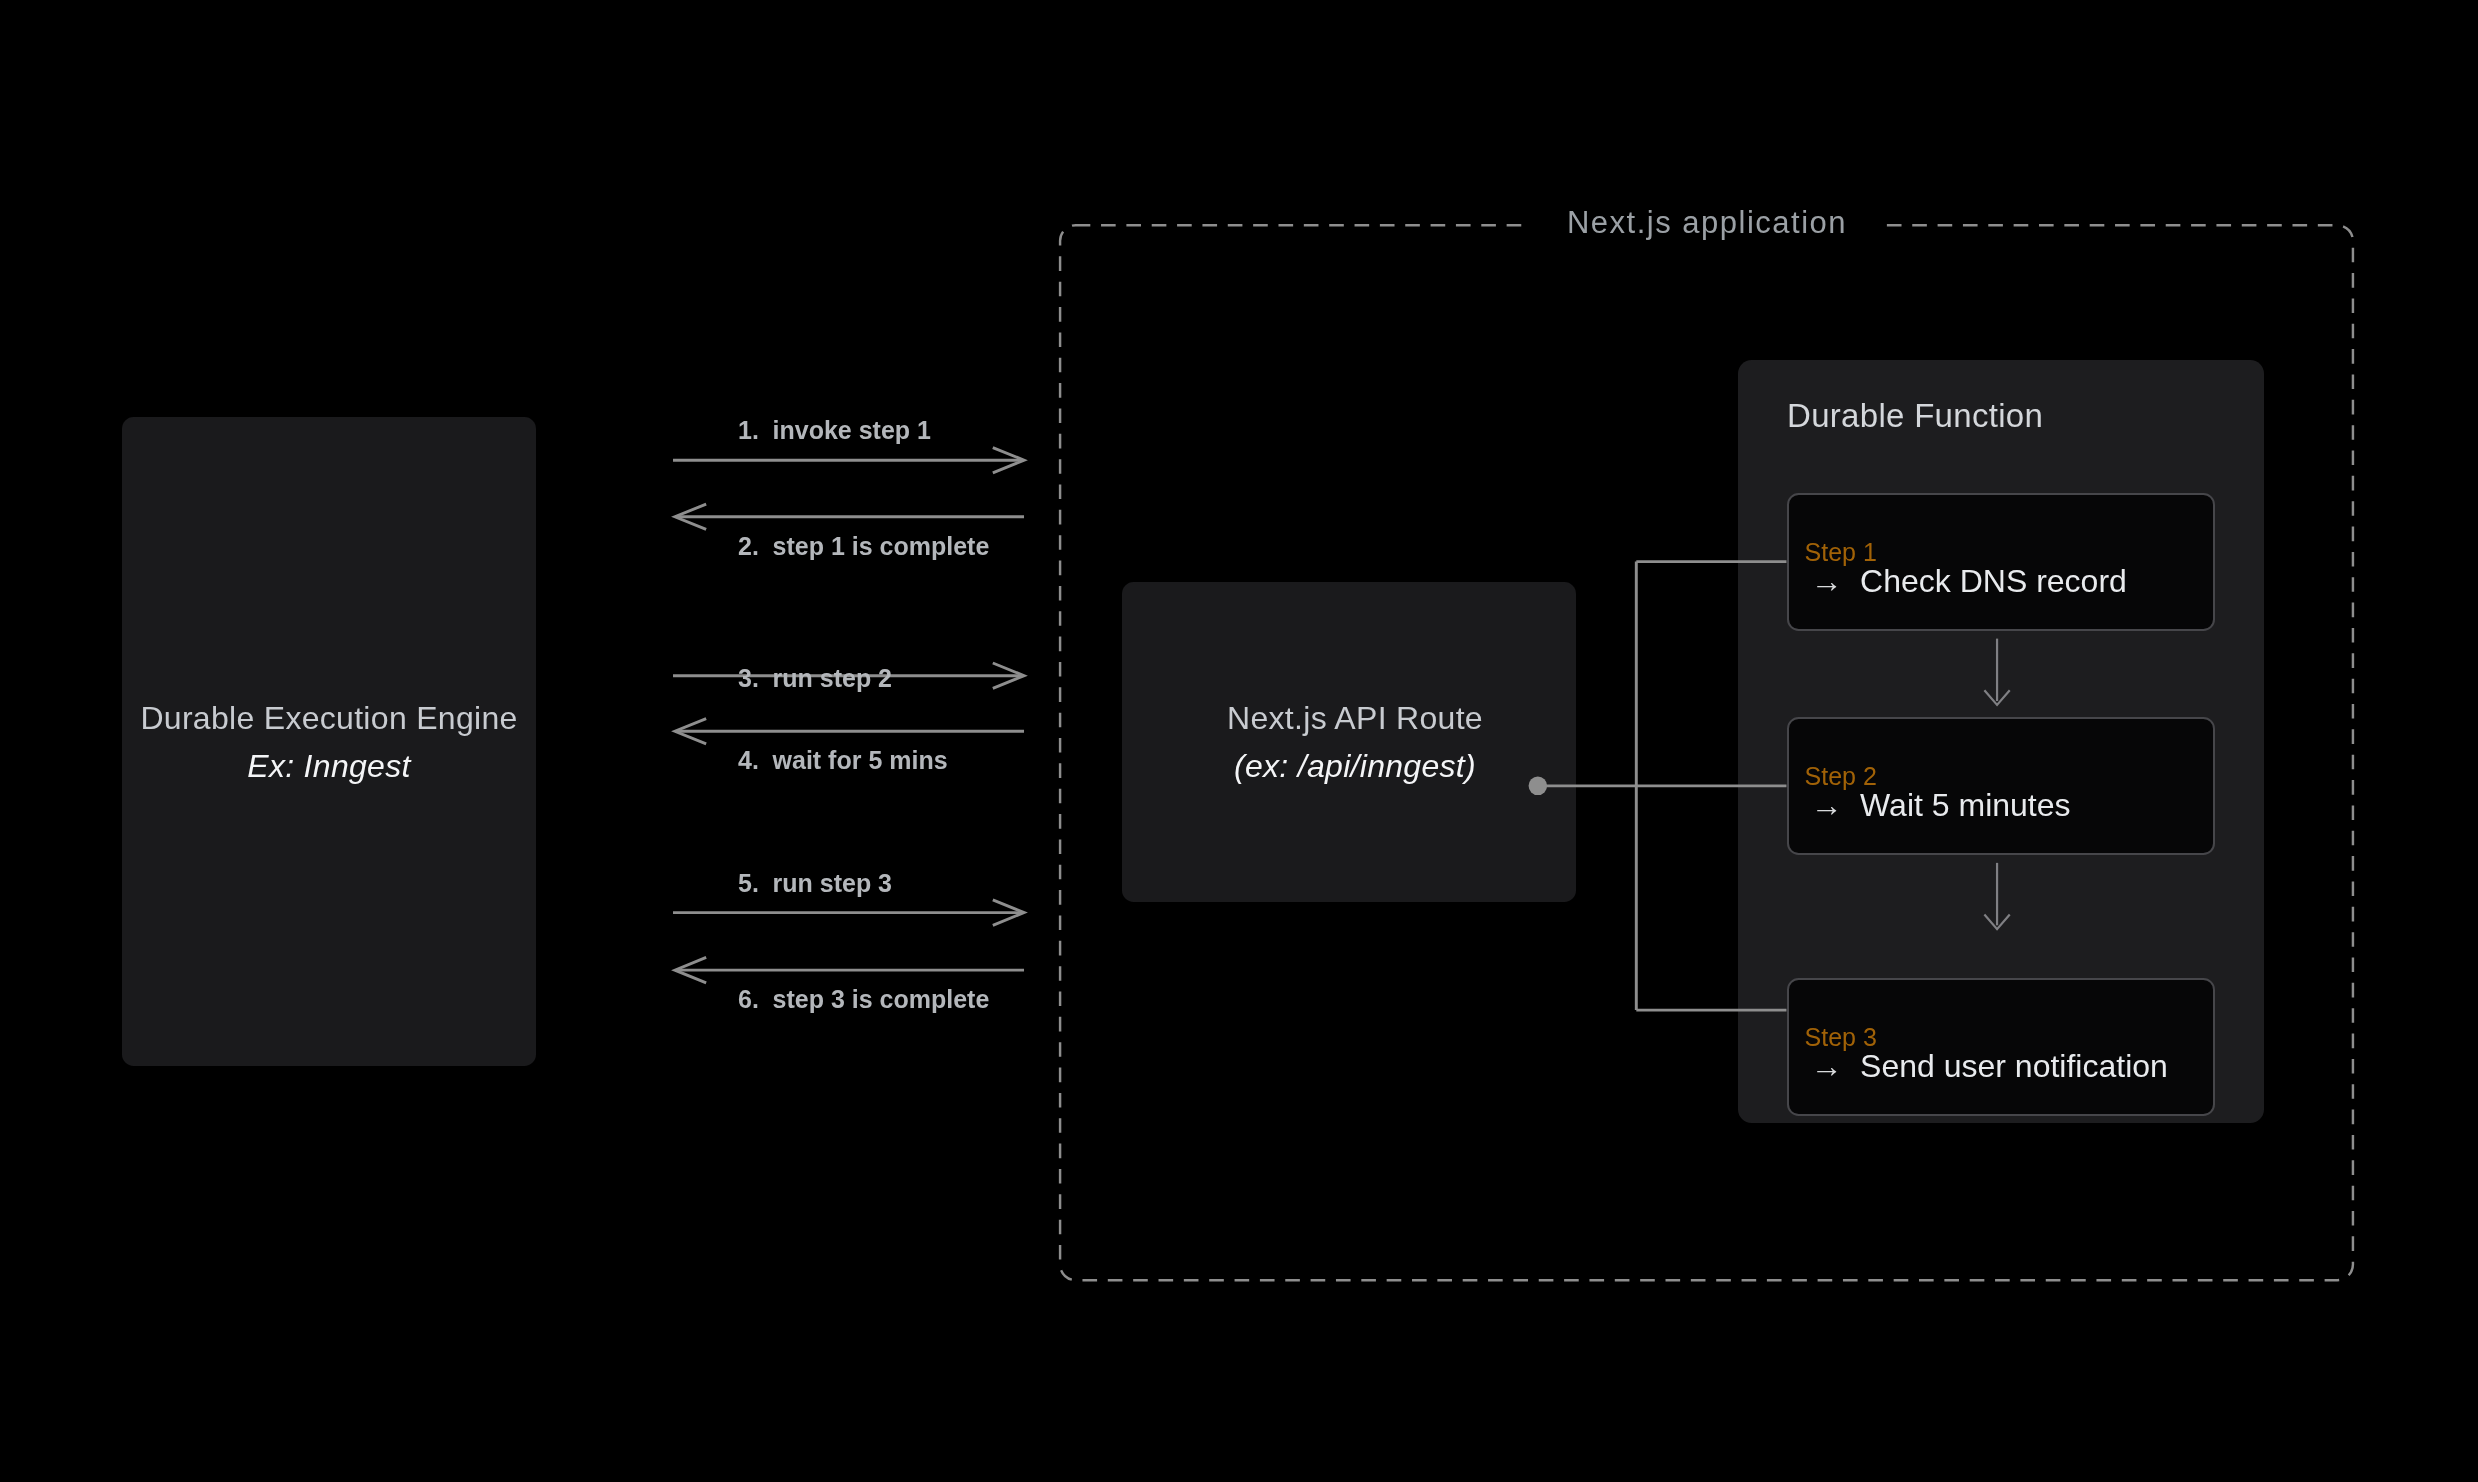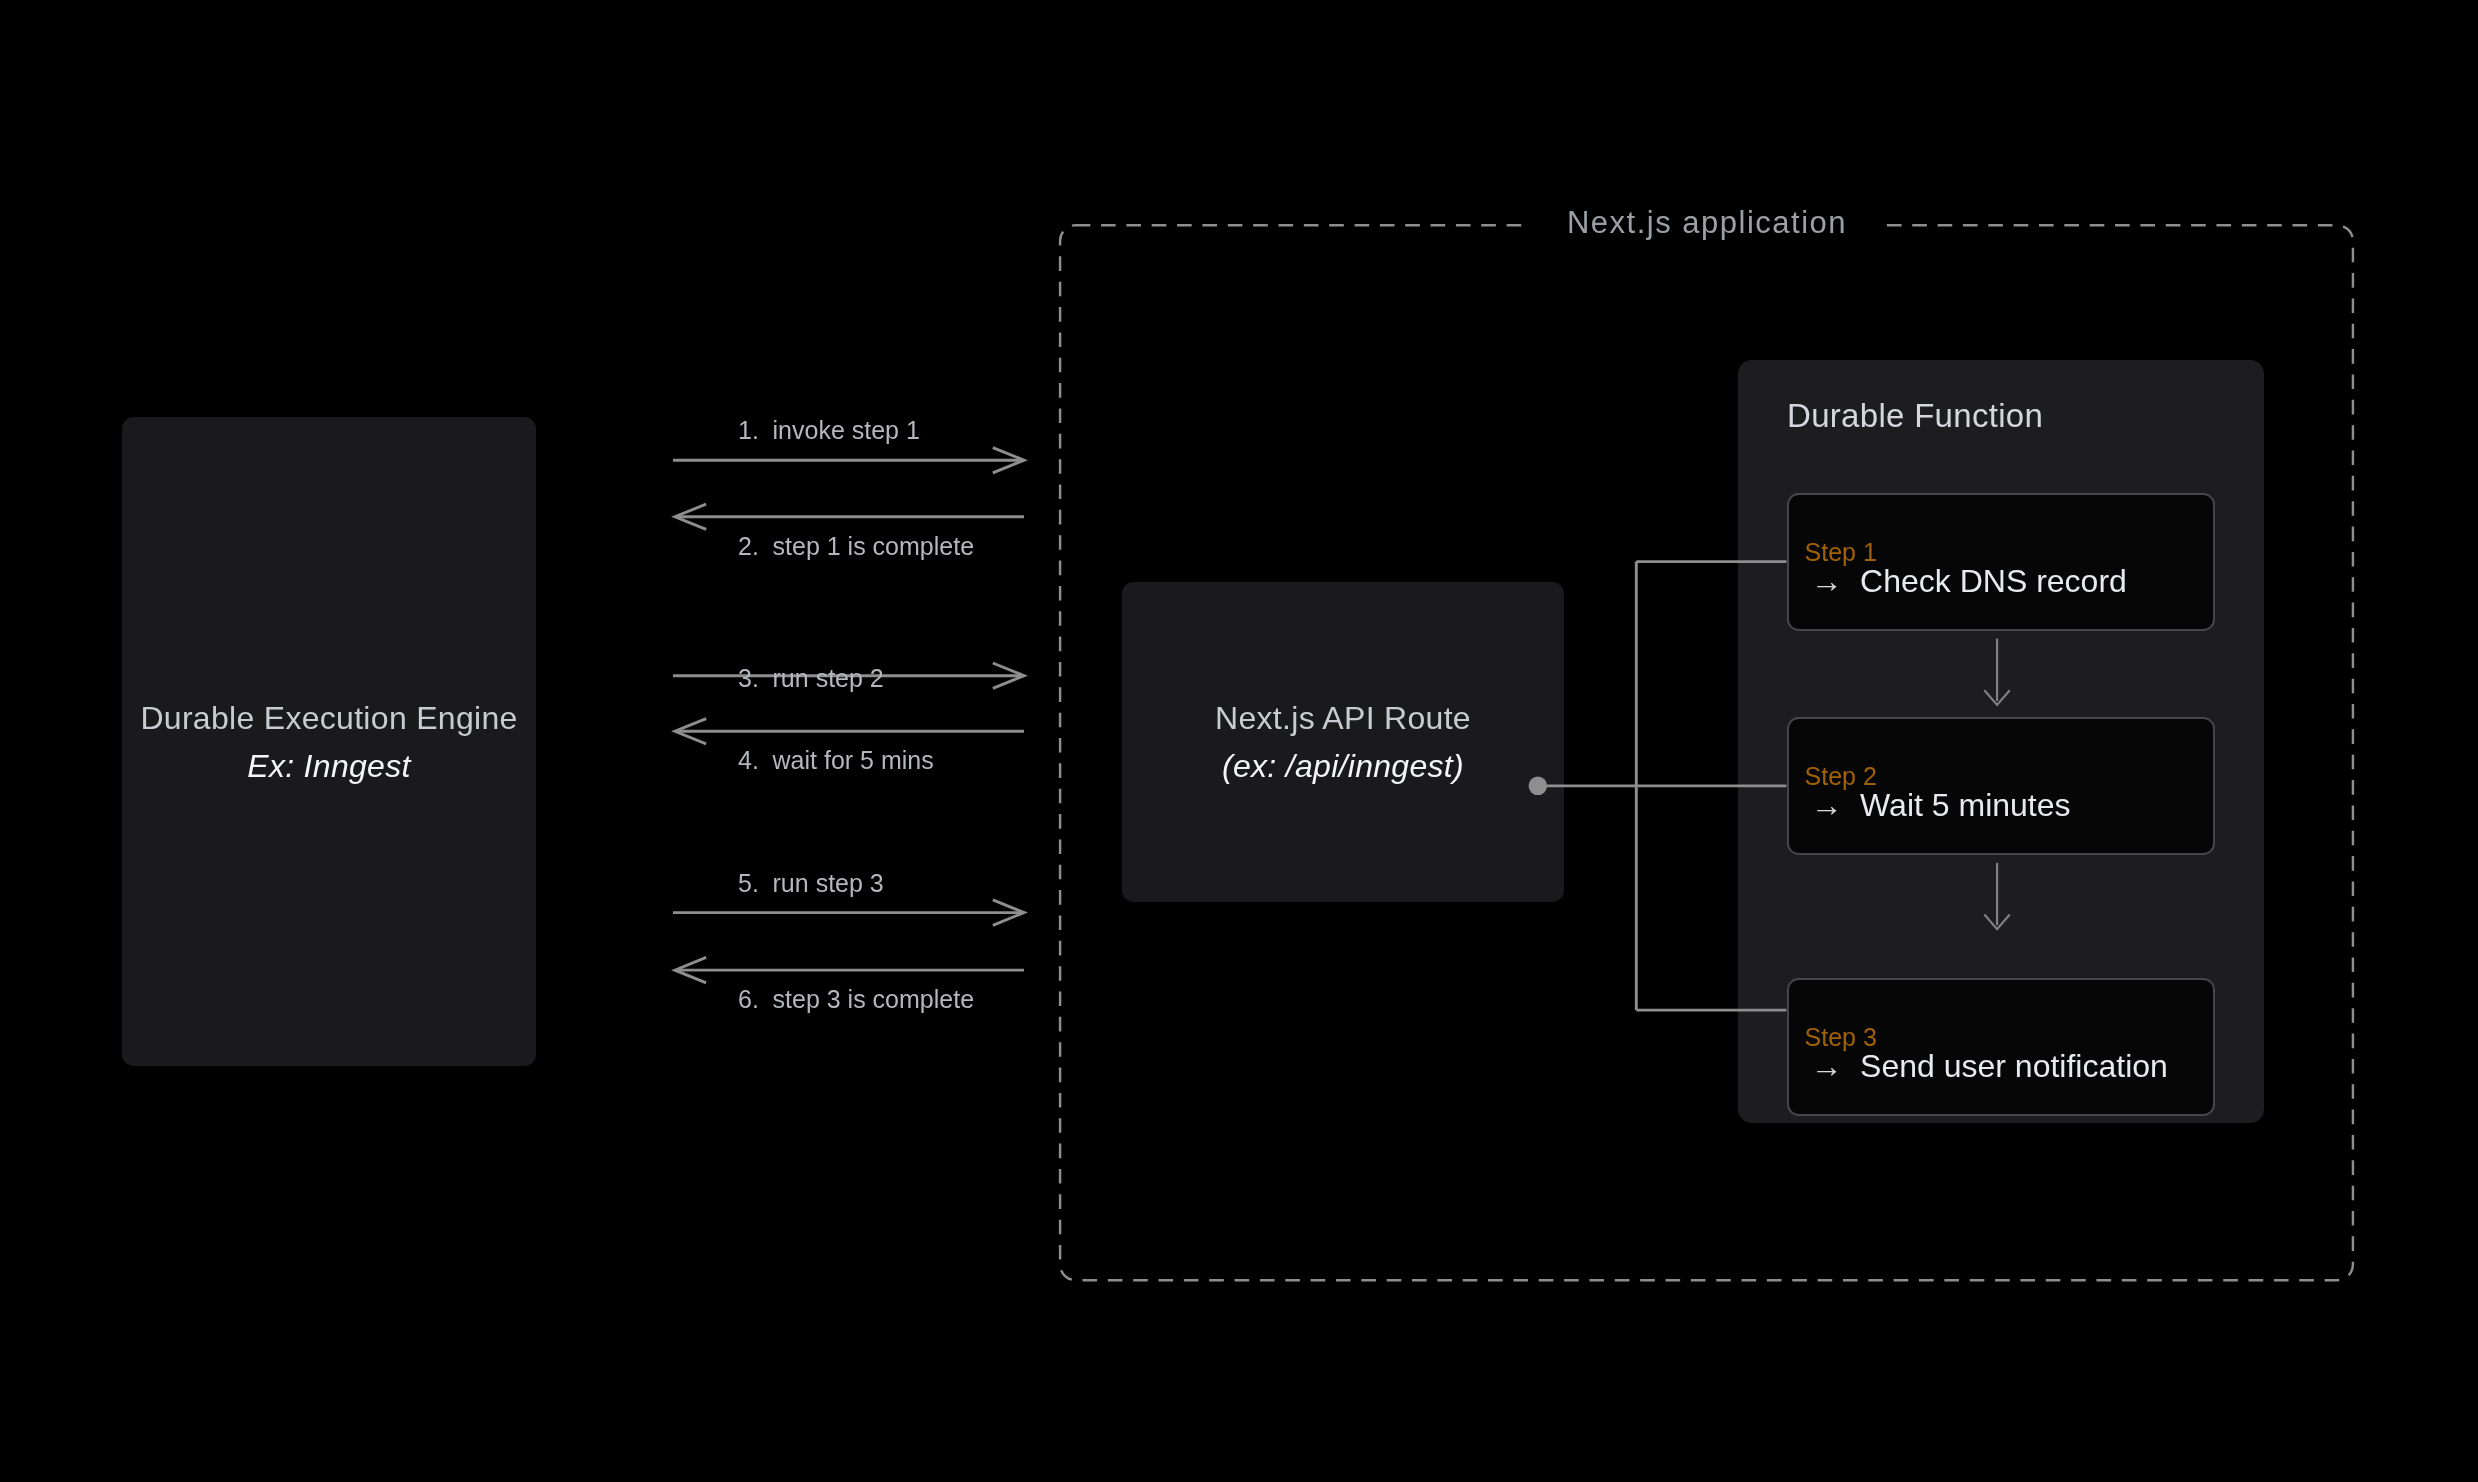--- a/index.html
+++ b/index.html
@@ -35,21 +35,21 @@
     font-size: 32px;
     line-height: 1.5;
     font-style: italic;
     color: #f4f5f7;
     letter-spacing: 0.3px;
   }
   .msg-label {
     position: absolute;
     left: 738px;
     font-size: 25px;
-    font-weight: 400;
+    font-weight: 700;
     color: #b4b7bb;
     white-space: nowrap;
     line-height: 31px;
   }
   .msg-num { display: inline-block; margin-right: 13.7px; }
   .container-label {
     position: absolute;
     left: 1707px;
     top: 225px;
     transform: translate(-50%, -55%);
@@ -111,21 +111,21 @@
 </head>
 <body>
 
 <div id="canvas">
 
   <div class="abs fillbox" style="left:122px; top:417px; width:414px; height:649px;">
     <div class="box-title">Durable Execution Engine</div>
     <div class="box-subtitle">Ex: Inngest</div>
   </div>
 
-  <div class="abs fillbox" style="left:1122px; top:582px; width:442px; height:320px;">
+  <div class="abs fillbox" style="left:1122px; top:582px; width:442px; height:320px;padding-left:12px;">
     <div class="box-title">Next.js API Route</div>
     <div class="box-subtitle">(ex: /api/inngest)</div>
   </div>
 
   <div class="abs panel" style="left:1738px; top:360px; width:526px; height:763px;">
     <div class="panel-title">Durable Function</div>
   </div>
 
   <div class="step-card" style="top:493px;">
     <div class="step-label">Step 1</div>

